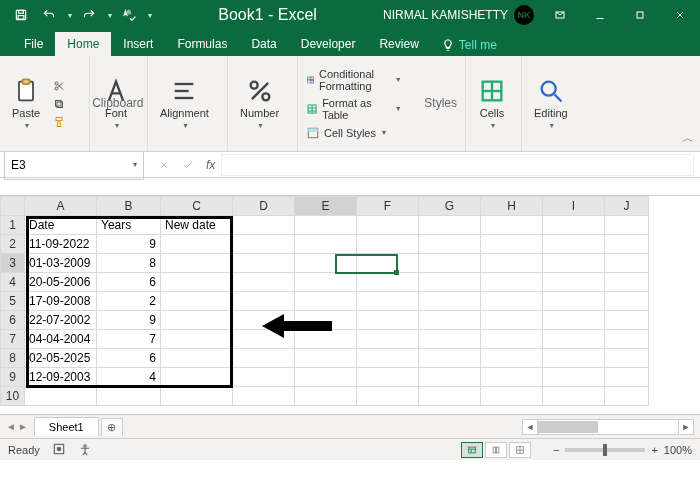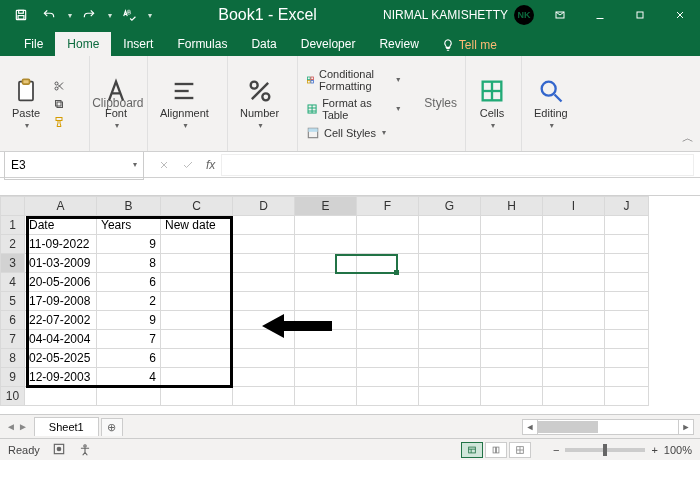--- a/index.html
+++ b/index.html
@@ -12,21 +12,21 @@
   .titlebar .doc { flex: 1; text-align: center; font-size: 16px; }
   .titlebar .user { display:flex; align-items:center; gap:6px; padding-right:6px;}
   .titlebar .avatar { width:20px; height:20px; border-radius:50%; background:#000000; color:#0c6b3e; font-size:9px; display:flex; align-items:center; justify-content:center; font-weight:bold;}
   .titlebar .winbtns { display:flex; }
   .titlebar .winbtn { width:40px; height:30px; display:flex; align-items:center; justify-content:center;}
   .titlebar .winbtn svg { width:12px; height:12px; }
 
   .ribbon-tabs { height: 26px; background: #0c6b3e; display:flex; align-items:flex-end; padding-left:12px; }
   .ribbon-tabs .tab { padding: 5px 12px; font-size:12px; color:#fff; cursor:pointer; }
   .ribbon-tabs .tab.active { background:#f3f2f1; color:#0c6b3e; }
-  .ribbon-tabs .tellme { display:flex; align-items:center; gap:4px; color:#fdba74; padding:4px 10px; font-size:12px;}
+  .ribbon-tabs .tellme { display:flex; align-items:center; gap:4px; color:#5eead4; padding:4px 10px; font-size:12px;}
   .ribbon-tabs .tellme svg{width:14px;height:14px;}
 
   .ribbon { height: 96px; background:#f3f2f1; border-bottom:1px solid #d0d0d0; display:flex; position:relative;}
   .ribbon .group { border-right:1px solid #e0e0e0; padding:4px 8px; display:flex; flex-direction:row; justify-content:space-between; align-items:center;}
   .ribbon .group .body { display:flex; align-items:center; gap:6px; flex:1;}
   .ribbon .group .label { font-size:12px; color:#666; text-align:center; padding-bottom:2px;margin-left:24px;}
   .bigbtn { display:flex; flex-direction:column; align-items:center; font-size:11px; color:#333; gap:2px; padding:2px 4px;}
   .bigbtn svg { width:28px; height:28px; }
   .sidecol { display:flex; flex-direction:column; gap:2px; }
   .mini { width:18px; height:16px; display:flex; align-items:center; justify-content:center;}

